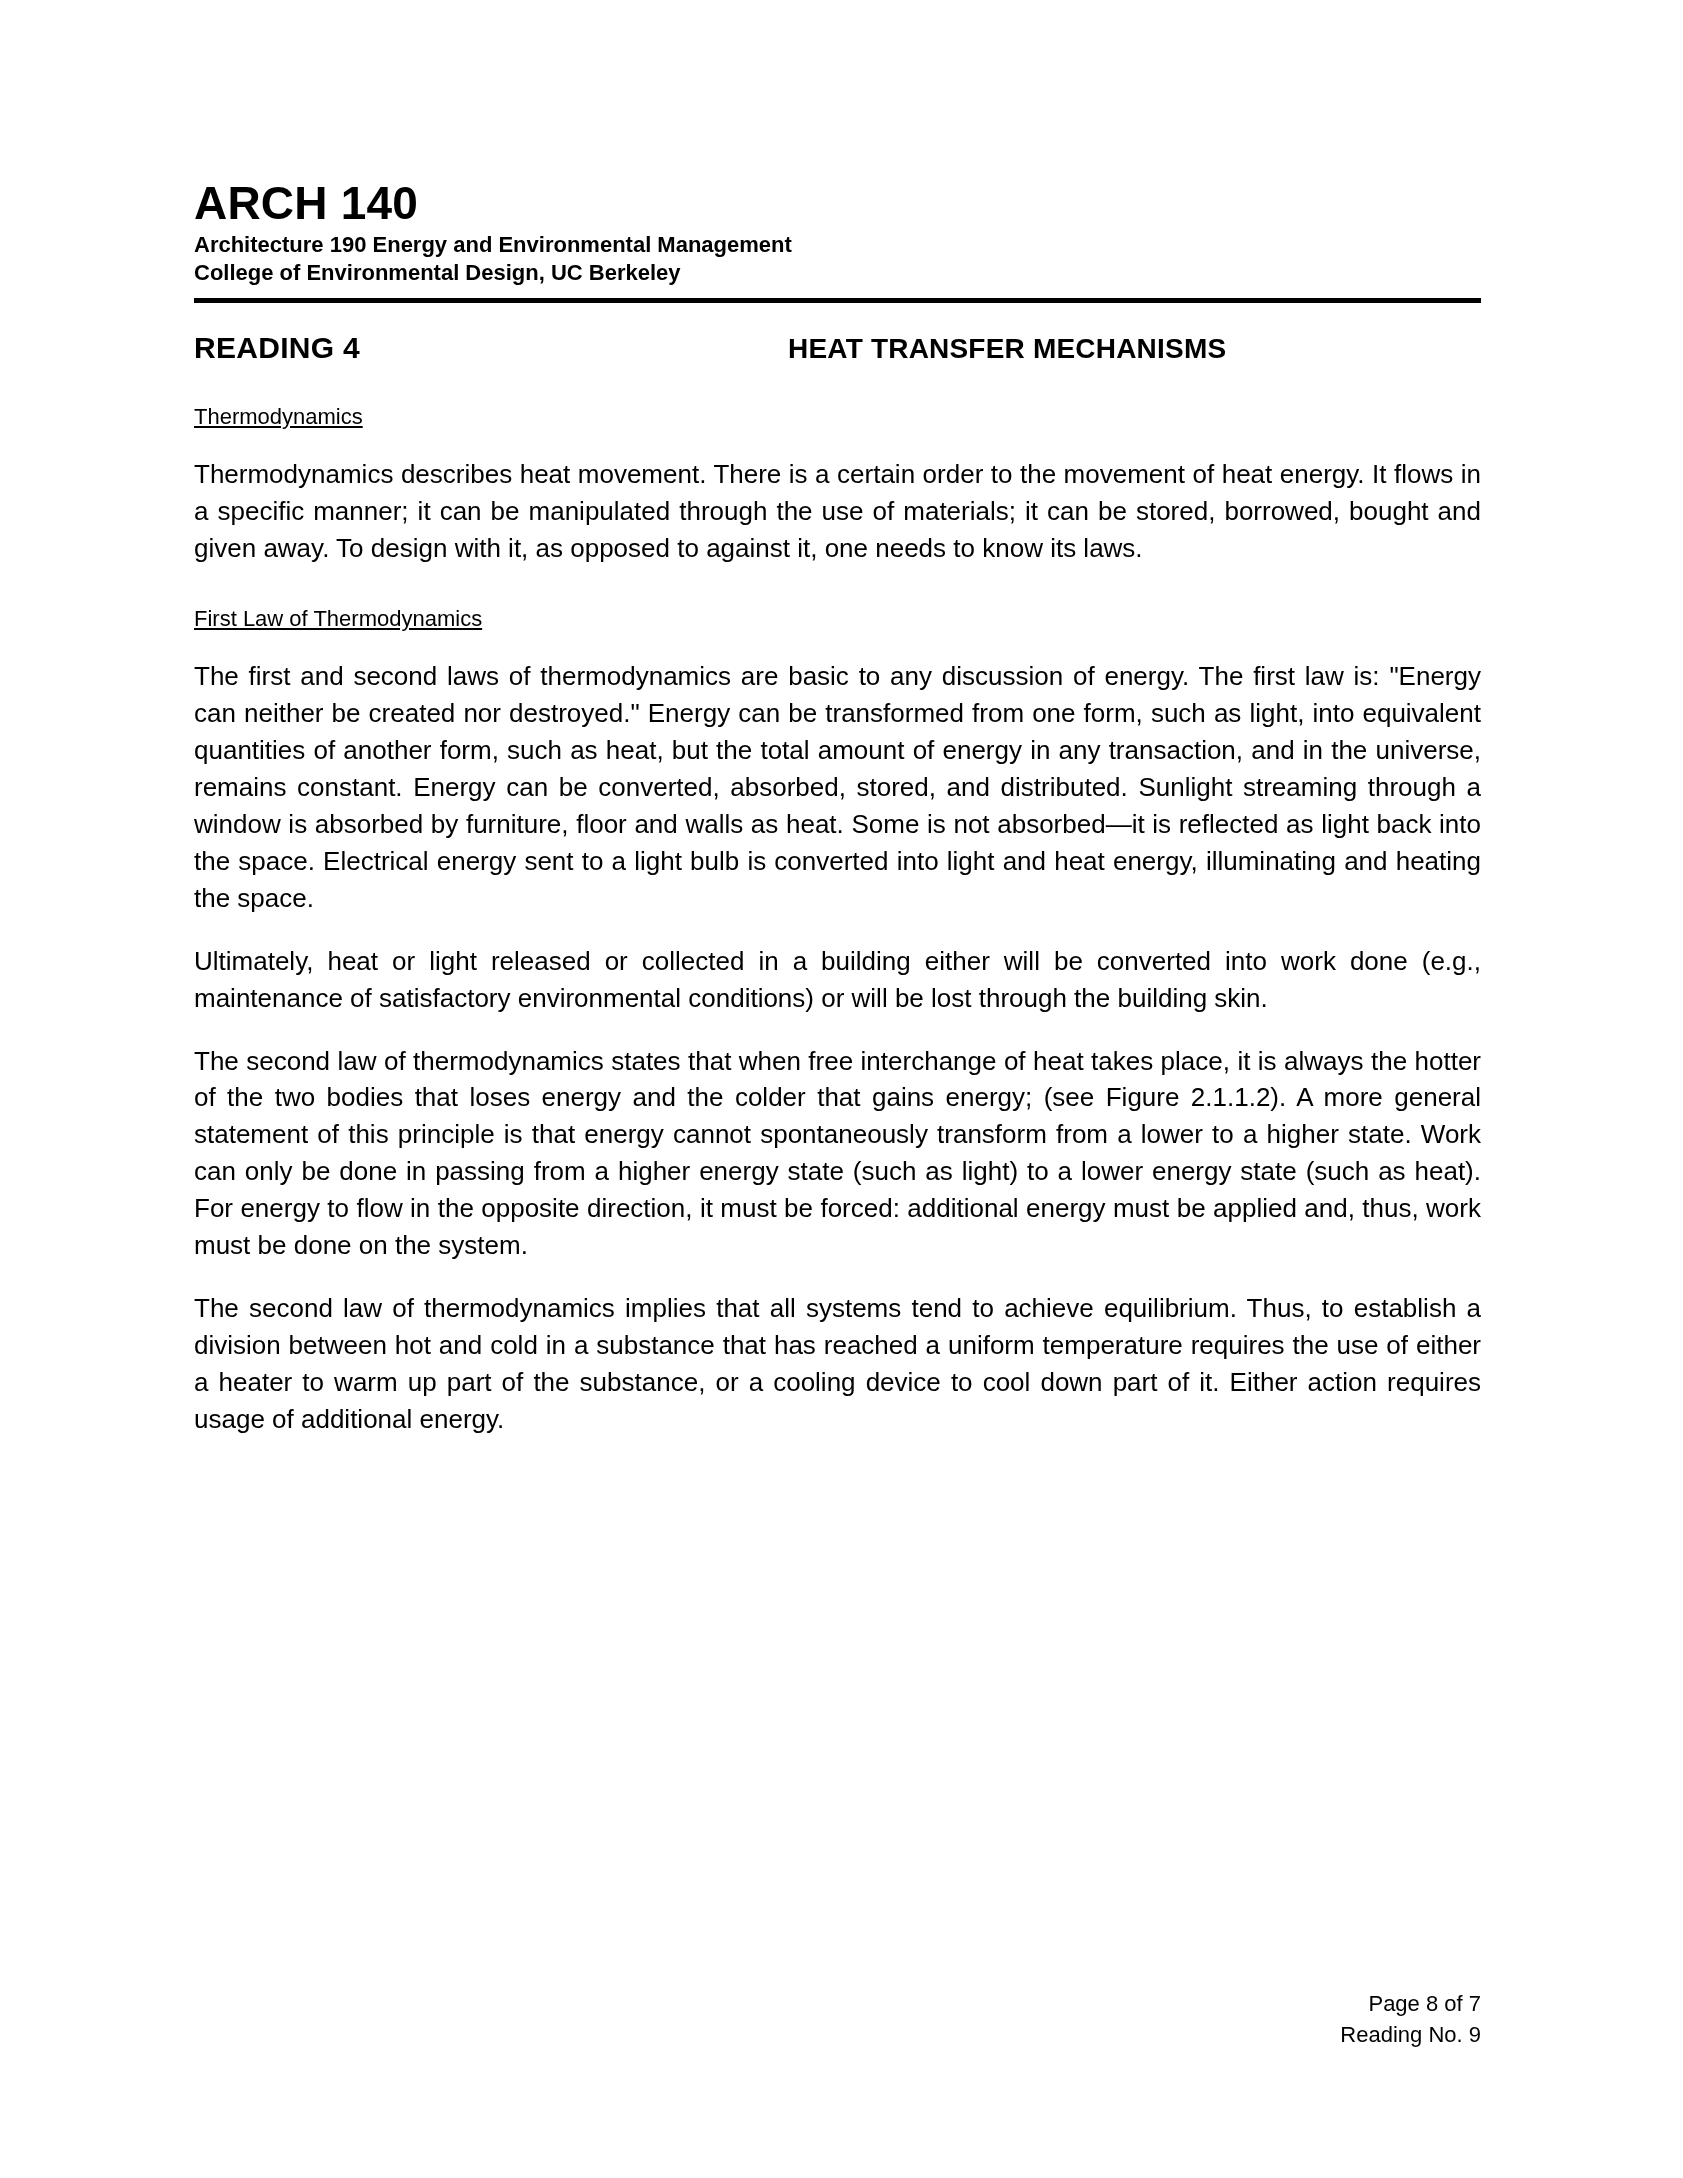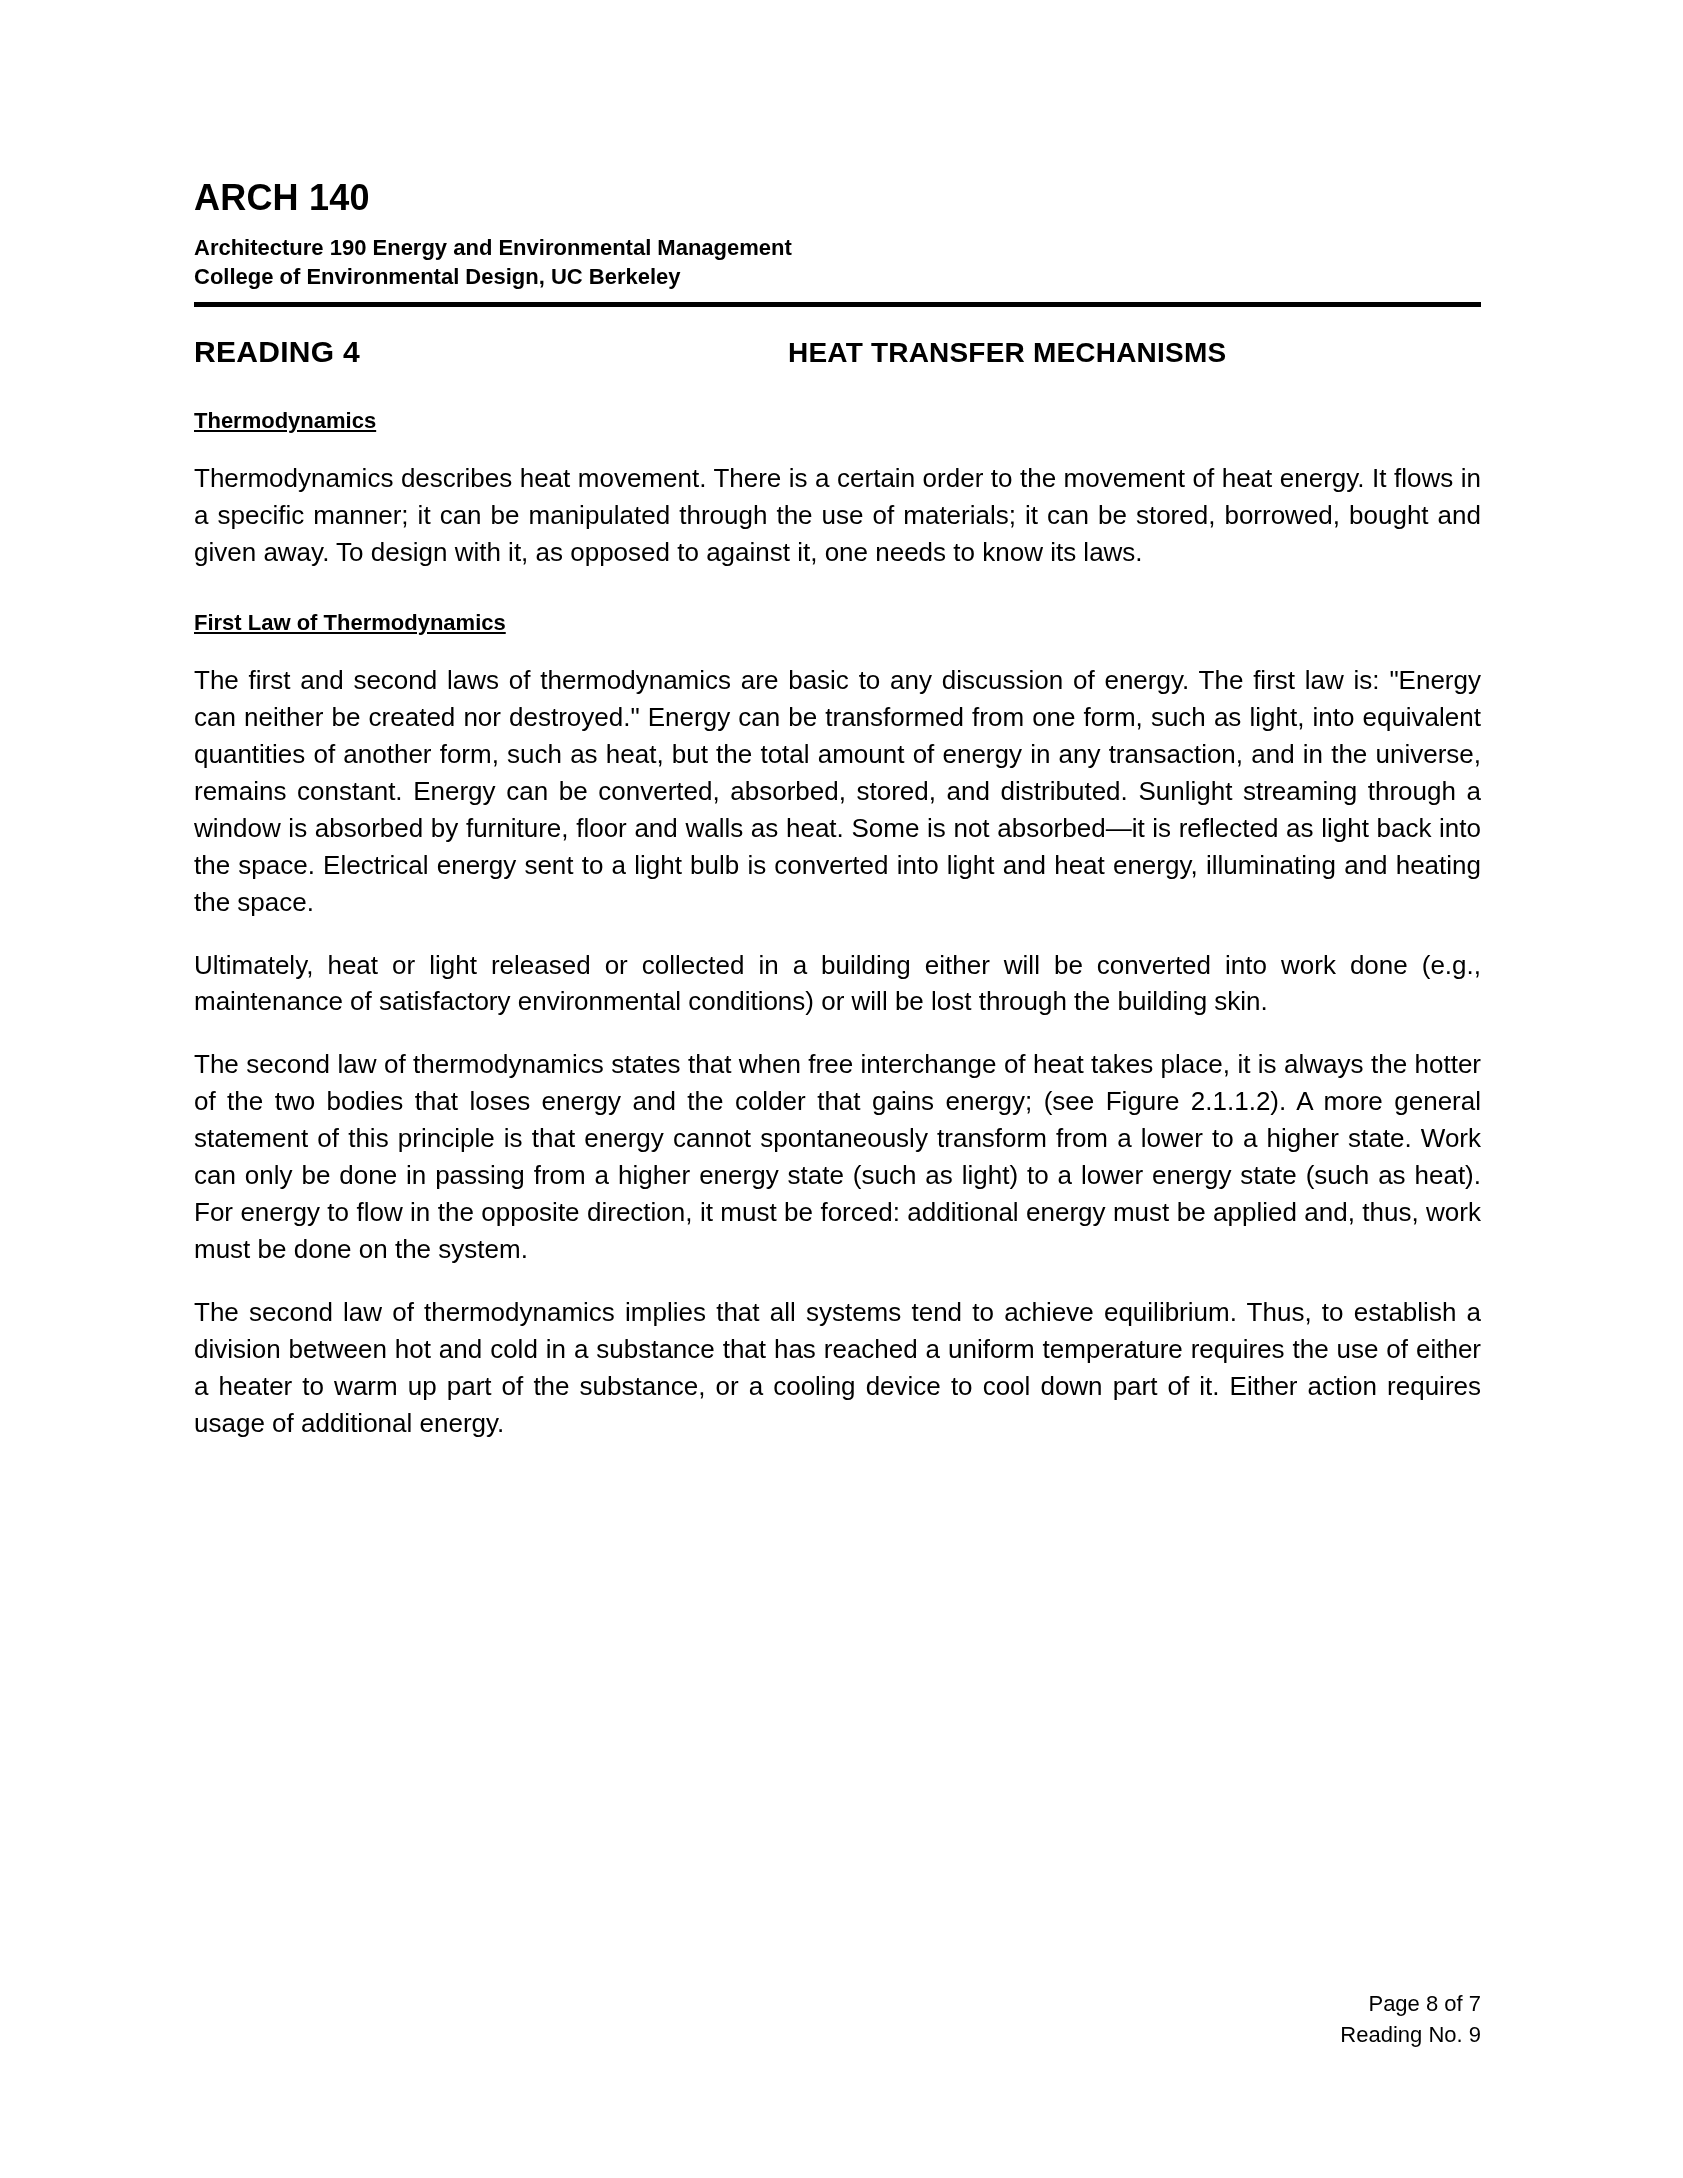--- a/index.html
+++ b/index.html
@@ -23,24 +23,24 @@
     height: 2178px;
     background: #ffffff;
   }
   .content {
     position: absolute;
     left: 194px;
     top: 178px;
     width: 1287px;
   }
   .doc-title {
-    font-size: 36px;
+    font-size: 46px;
     font-weight: bold;
     letter-spacing: 0.2px;
-    margin: 0 0 16px 0;
+    margin: 0 0 1px 0;
     line-height: 1.12;
   }
   .doc-sub {
     font-size: 22px;
     font-weight: bold;
     line-height: 1.30;
     margin: 0;
   }
   .rule {
     border: none;
@@ -59,21 +59,21 @@
     letter-spacing: 0.3px;
     width: 594px;
   }
   .reading-topic {
     font-size: 28px;
     font-weight: bold;
     letter-spacing: 0.2px;
   }
   h2.section {
     font-size: 22px;
-    font-weight: bold;
+    font-weight: normal;
     text-decoration: underline;
     margin: 38px 0 0 0;
     line-height: 1.25;
   }
   p.body {
     font-size: 26px;
     line-height: 1.42;
     text-align: justify;
     margin: 26px 0 0 0;
   }

